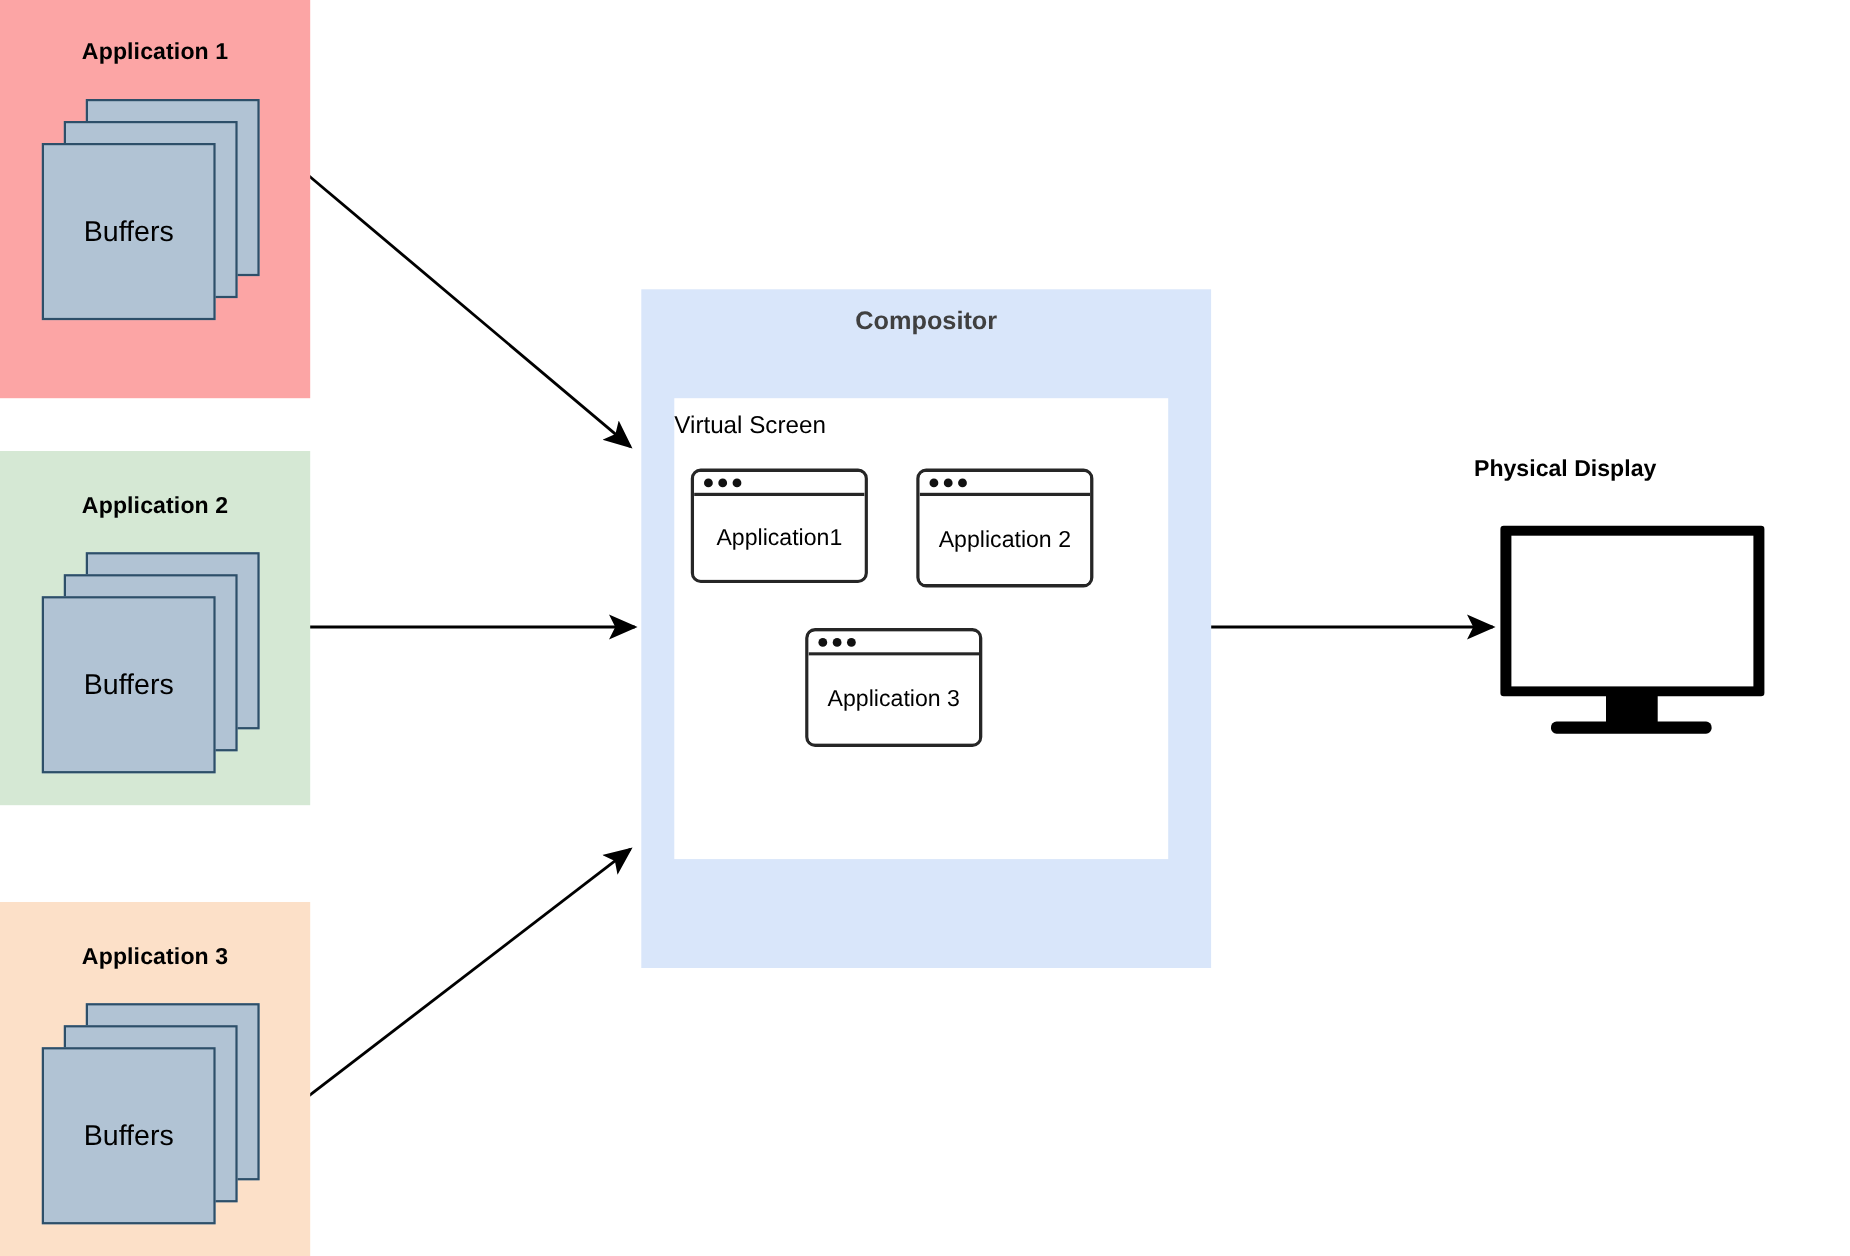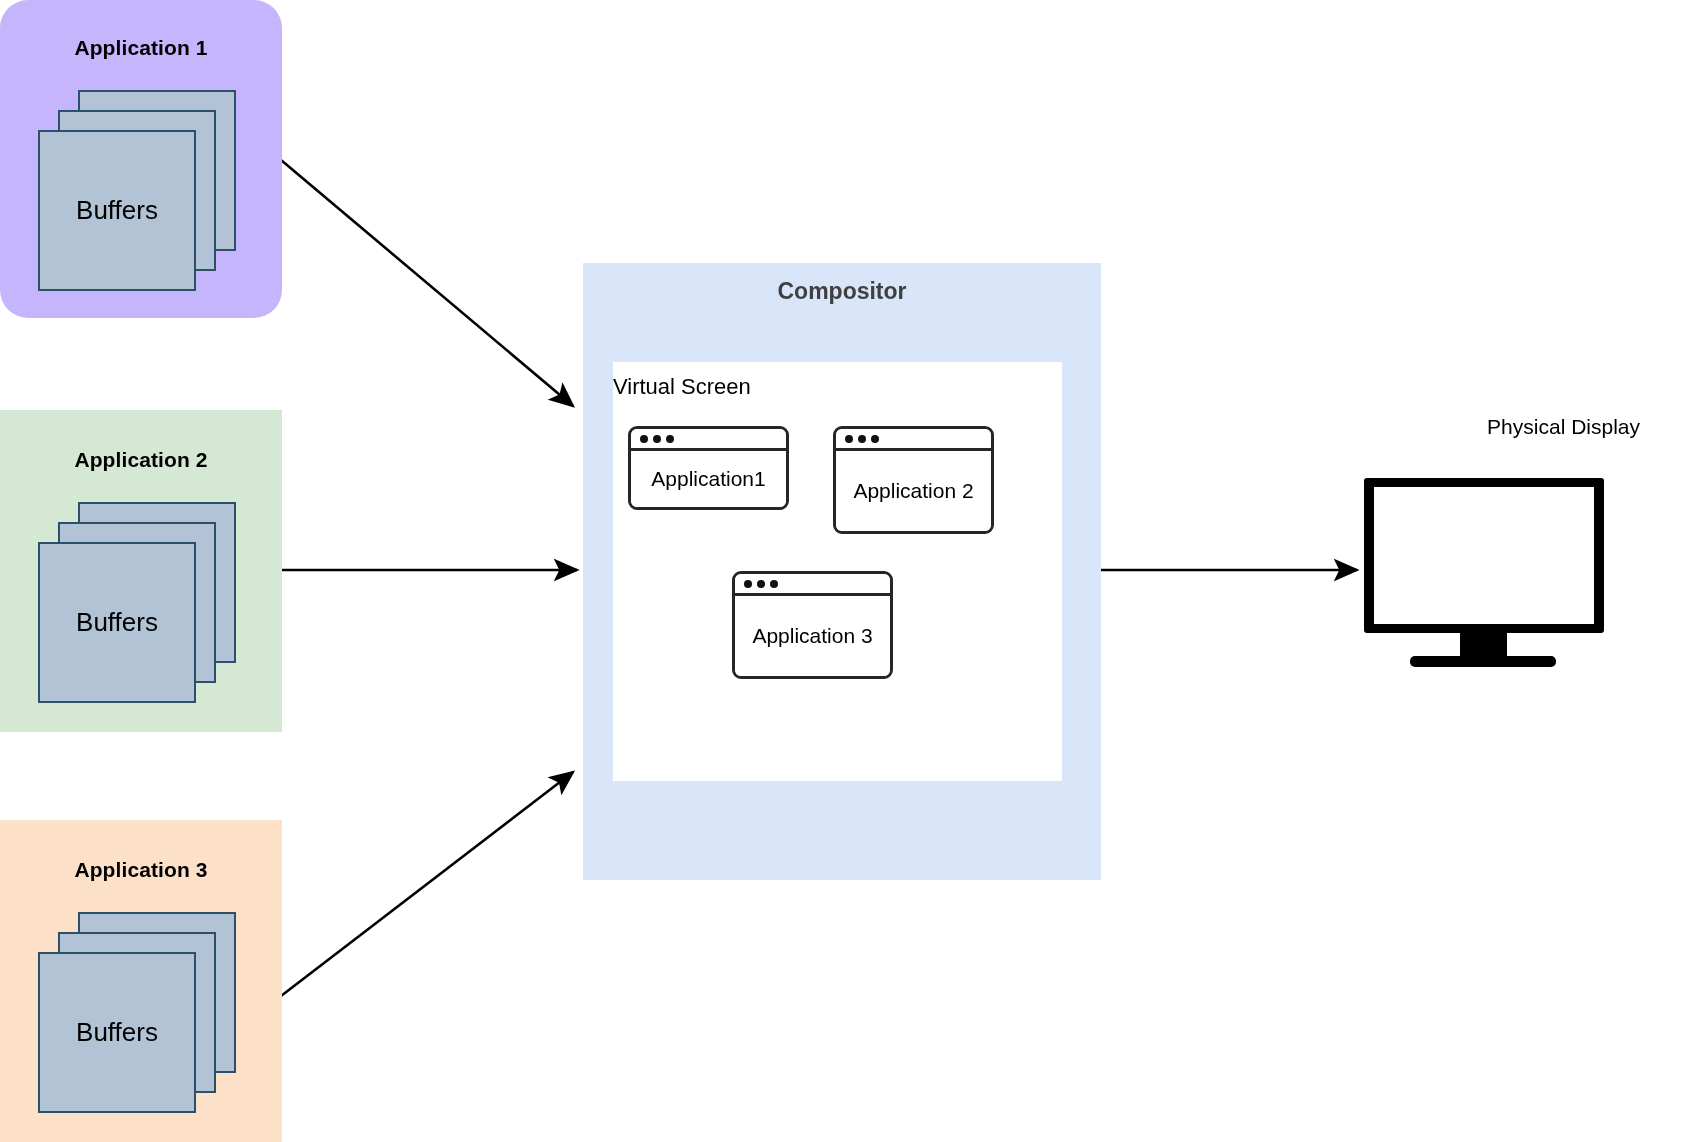--- a/index.html
+++ b/index.html
@@ -142,22 +142,22 @@
     left: 1360px;
     top: 415px;
     width: 260px;
     height: 305px;
   }
   #display-title {
     position: absolute;
     left: -20px;
     width: 300px;
     top: 0px;
-    text-align: right;
-    font-weight: normal;
+    text-align: left;
+    font-weight: bold;
     font-size: 21px;
     color: #000000;
   }
   #monitor-bezel {
     position: absolute;
     left: 4px;
     top: 63px;
     width: 240px;
     height: 155px;
     background: #000000;
@@ -209,21 +209,21 @@
       <marker id="ahead" markerWidth="11" markerHeight="11" refX="9" refY="5" orient="auto" markerUnits="strokeWidth">
         <path d="M0,0.6 L10,5 L0,9.4 L2.2,5 Z" fill="#000000"></path>
       </marker>
     </defs>
     <line x1="281" y1="160" x2="573" y2="406" stroke="#000000" stroke-width="2.6" marker-end="url(#ahead)"></line>
     <line x1="281" y1="570" x2="577" y2="570" stroke="#000000" stroke-width="2.6" marker-end="url(#ahead)"></line>
     <line x1="281" y1="996" x2="573" y2="772" stroke="#000000" stroke-width="2.6" marker-end="url(#ahead)"></line>
     <line x1="1101" y1="570" x2="1357" y2="570" stroke="#000000" stroke-width="2.6" marker-end="url(#ahead)"></line>
   </svg>
 
-  <div class="app-group" id="app-group-1" style="left:0px; top:0px; width:282px; height:318px; background:#c4b5fd;border-radius:28px;">
+  <div class="app-group" id="app-group-1" style="left:0px; top:0px; width:282px; height:362px; background:#fca5a5;">
     <div class="app-title" style="top:36px;">Application 1</div>
     <div class="buffer-stack" style="left:38px; top:90px;">
       <div class="buffer-card back"></div>
       <div class="buffer-card mid"></div>
       <div class="buffer-card front"></div>
       <div class="buffer-label">Buffers</div>
     </div>
   </div>
 
   <div class="app-group" id="app-group-2" style="left:0px; top:410px; width:282px; height:322px; background:#d5e8d4;">
@@ -245,21 +245,21 @@
       <div class="buffer-label">Buffers</div>
     </div>
   </div>
 
   <div id="compositor-box">
     <div id="compositor-title">Compositor</div>
 
     <div id="virtual-screen">
       <div id="virtual-screen-title">Virtual Screen</div>
 
-      <div class="mock-window" style="left:15px; top:64px; width:161px; height:84px;">
+      <div class="mock-window" style="left:15px; top:64px; width:161px; height:104px;">
         <div class="mock-titlebar">
           <span class="dot"></span>
           <span class="dot"></span>
           <span class="dot"></span>
         </div>
         <div class="mock-body">Application1</div>
       </div>
 
       <div class="mock-window" style="left:220px; top:64px; width:161px; height:108px;">
         <div class="mock-titlebar">

